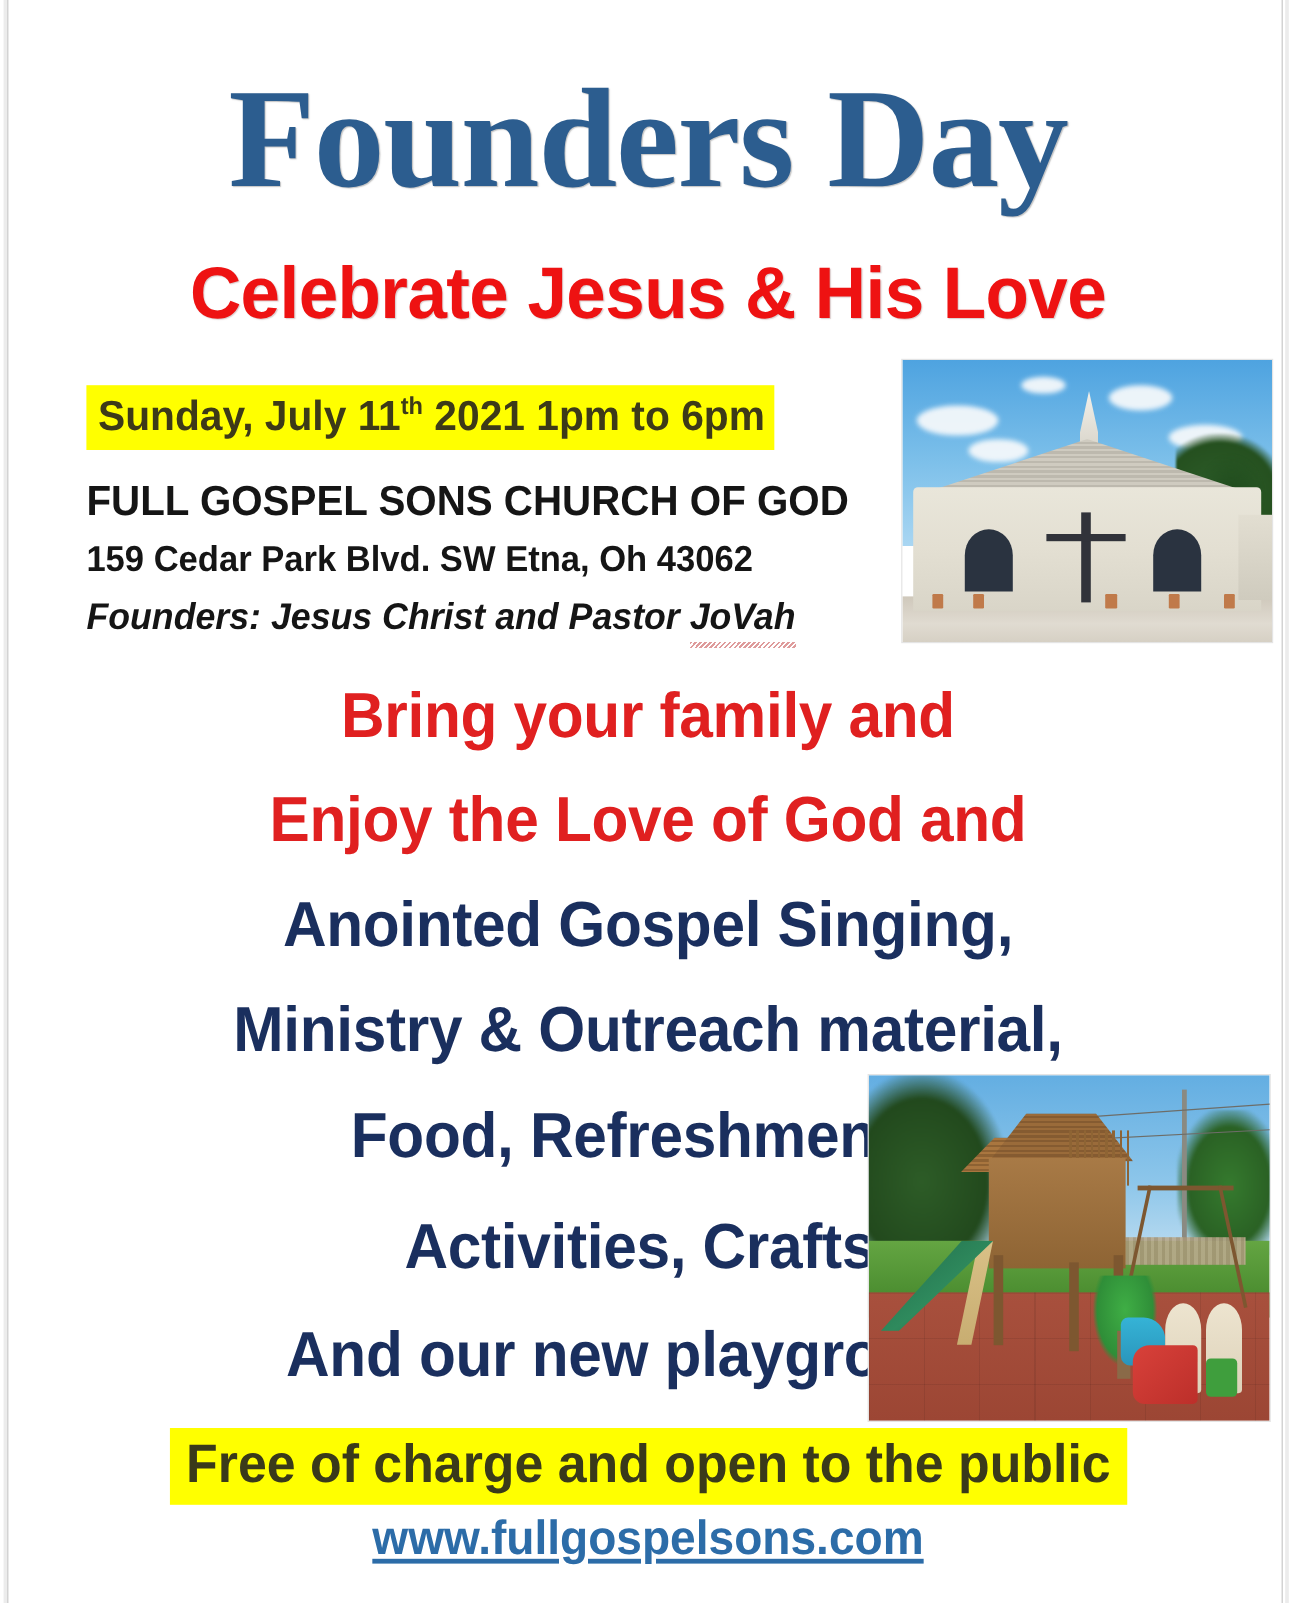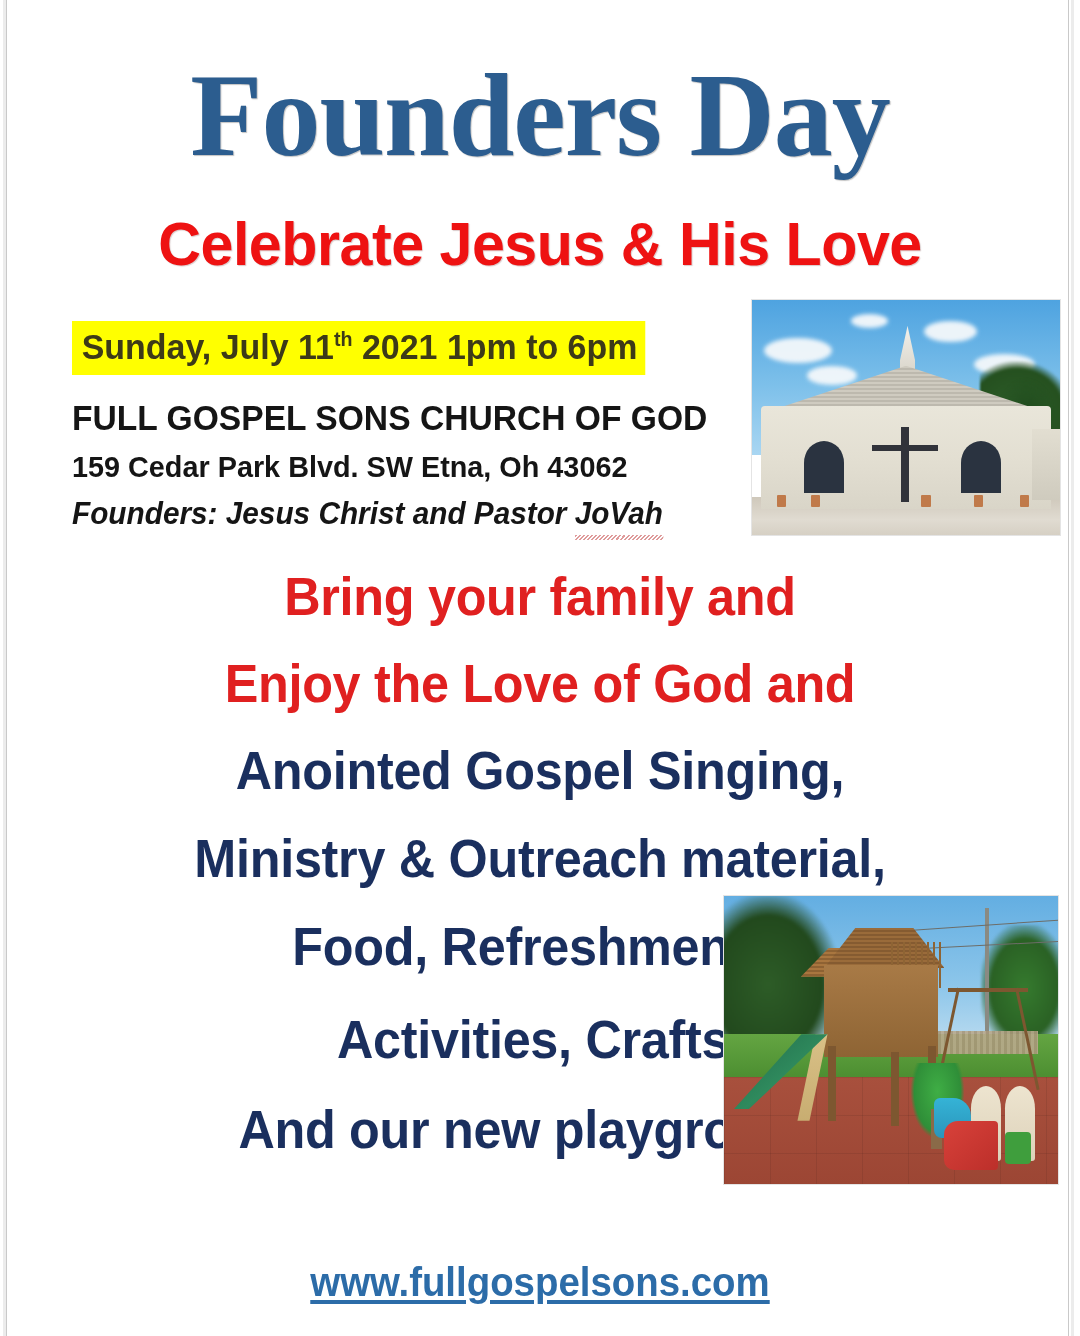--- a/index.html
+++ b/index.html
@@ -548,16 +548,19 @@
       <div class="pg-toy-tree"></div>
       <div class="pg-toy-trunk"></div>
       <div class="pg-toy-blue"></div>
       <div class="pg-toy-panel p1"></div>
       <div class="pg-toy-panel p2"></div>
       <div class="pg-toy-slide-red"></div>
       <div class="pg-toy-green"></div>
     </div>
   </div>
 
+  <div class="footer-highlight-wrap">
+    <span class="footer-highlight">Free of charge and open to the public</span>
+  </div>
 
   <div class="footer-url">www.fullgospelsons.com</div>
 
 </div>
 
 </body></html>

